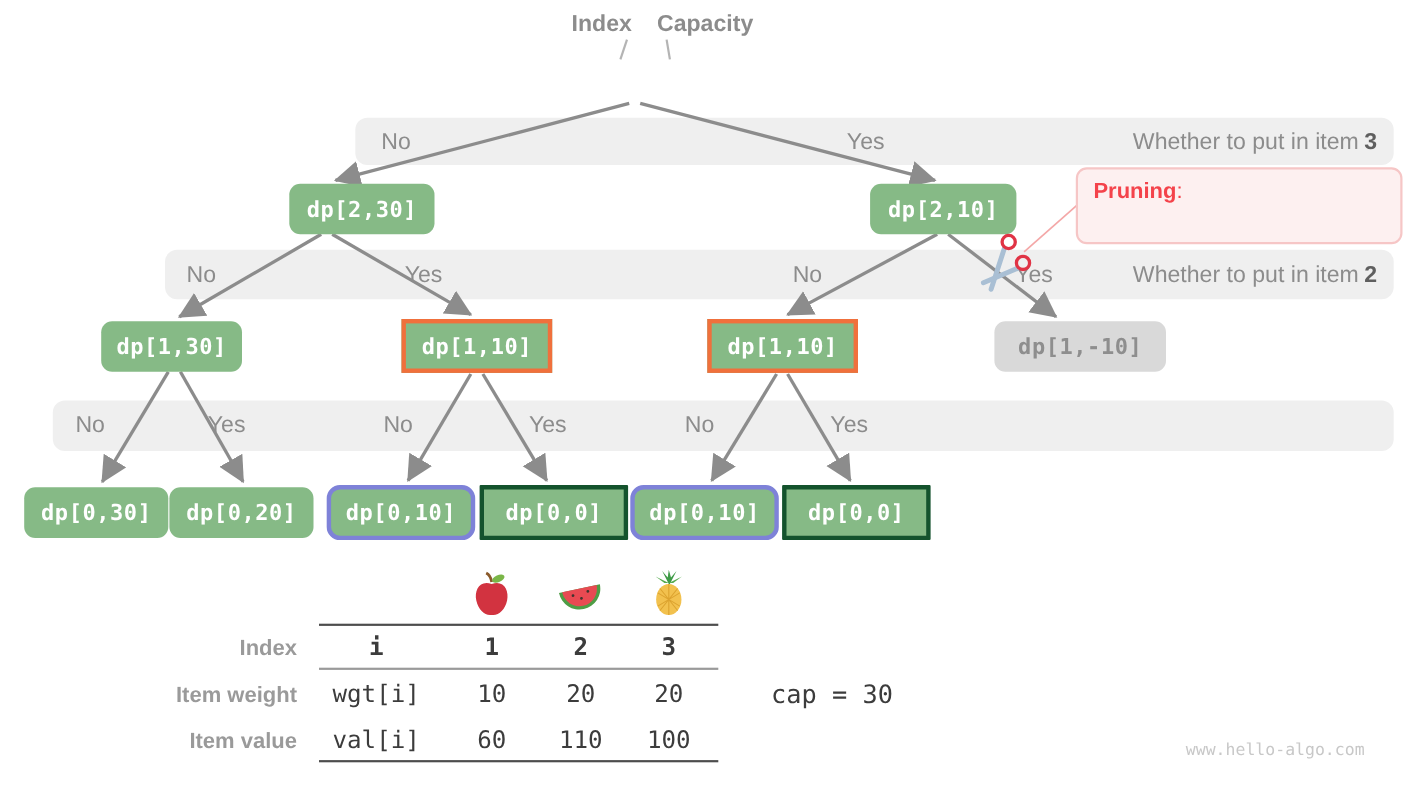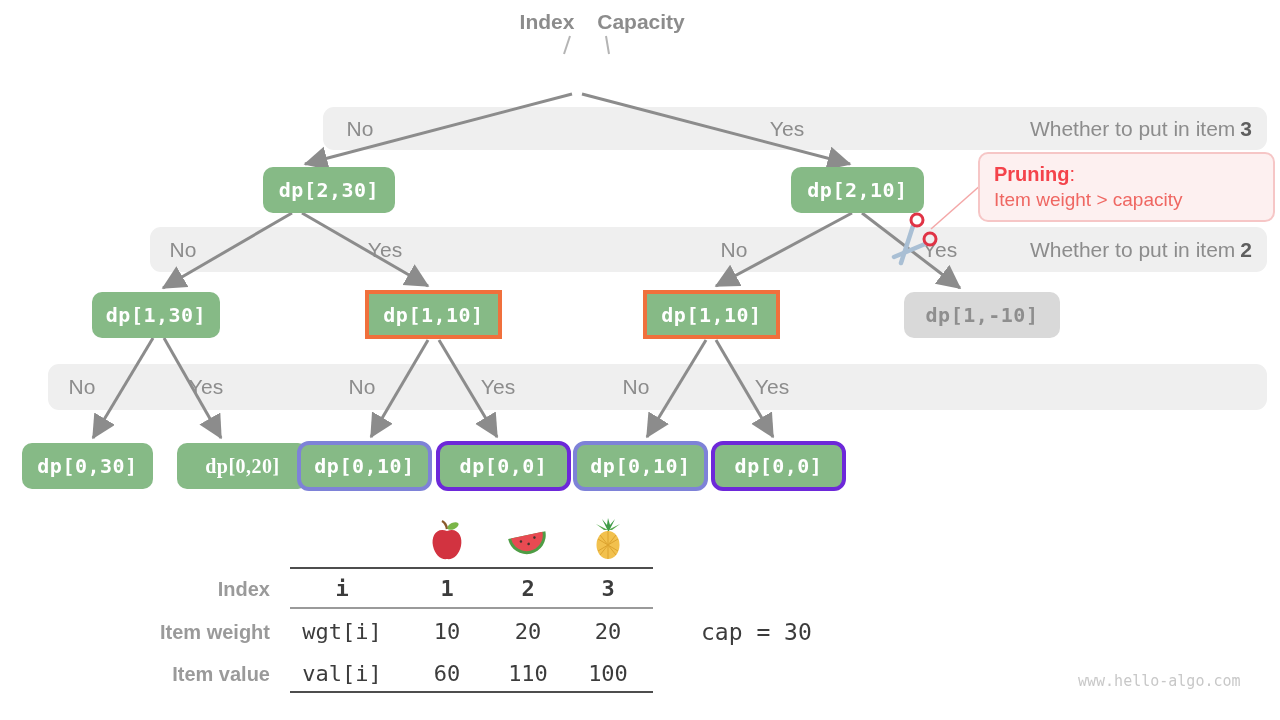--- a/index.html
+++ b/index.html
@@ -33,21 +33,21 @@
   .node {
     position: absolute; z-index: 3;
     display: flex; align-items: center; justify-content: center;
     background: #86ba86; border-radius: 10px;
     font-family: "DejaVu Sans Mono", monospace;
     font-size: 20px; font-weight: bold; color: #ffffff;
     letter-spacing: 0.5px; white-space: nowrap;
   }
   .node.orange { border: 4px solid #f0703c; border-radius: 0; }
   .node.purple { border: 4px solid #7e82d8; border-radius: 12px; }
-  .node.blue   { border: 4px solid #6d28d9; border-radius: 12px; }
+  .node.blue   { border: 4px solid #14532d; border-radius: 1px; }
   .node.gray   { background: #d9d9d9; color: #8e8e8e; }
   
   .pruning {
     position: absolute; left: 978px; top: 152px; width: 297px; height: 70px;
     background: #fdf0f0; border: 2px solid #f6c6c6; border-radius: 10px;
     padding: 9px 14px; z-index: 4;
   }
   .pruning .p-title { font-size: 20px; font-weight: bold; color: #f4434b; }
   .pruning .p-colon { font-size: 20px; color: #f4434b; }
   .pruning .p-text  { font-size: 19px; color: #ef6762; margin-top: 3px; }
@@ -139,29 +139,28 @@
     <line x1="982" y1="184" x2="931" y2="229" stroke="#f4a7a7" stroke-width="1.5"></line>
   </svg>
 
   <div class="node" style="left:231px; top:167px; width:132px; height:46px;margin-left:32px;">dp[2,30]</div>
   <div class="node" style="left:791px; top:167px; width:133px; height:46px;">dp[2,10]</div>
   <div class="node" style="left:92px;  top:292px; width:128px; height:46px;">dp[1,30]</div>
   <div class="node orange" style="left:365px; top:290px; width:137px; height:49px;">dp[1,10]</div>
   <div class="node orange" style="left:643px; top:290px; width:137px; height:49px;">dp[1,10]</div>
   <div class="node gray" style="left:904px; top:292px; width:156px; height:46px;">dp[1,-10]</div>
   <div class="node" style="left:22px;  top:443px; width:131px; height:46px;">dp[0,30]</div>
-  <div class="node" style="left:177px; top:443px; width:131px; height:46px;font-family:Liberation Serif, serif;">dp[0,20]</div>
+  <div class="node" style="left:154px; top:443px; width:131px; height:46px;">dp[0,20]</div>
   <div class="node purple" style="left:297px; top:441px; width:135px; height:50px;">dp[0,10]</div>
   <div class="node blue" style="left:436px; top:441px; width:135px; height:50px;">dp[0,0]</div>
   <div class="node purple" style="left:573px; top:441px; width:135px; height:50px;">dp[0,10]</div>
   <div class="node blue" style="left:711px; top:441px; width:135px; height:50px;">dp[0,0]</div>
 
   <div class="pruning">
     <div><span class="p-title">Pruning</span><span class="p-colon">:</span></div>
-    <div class="p-text">Item weight &gt; capacity</div>
   </div>
 
   <svg id="scissors" width="1280" height="720">
     <line x1="913" y1="226" x2="901" y2="263" stroke="#a9bfd4" stroke-width="4.5" stroke-linecap="round"></line>
     <line x1="925" y1="244" x2="894" y2="257" stroke="#a9bfd4" stroke-width="4.5" stroke-linecap="round"></line>
     <circle cx="917" cy="220" r="6" stroke="#e03345" stroke-width="3" fill="none"></circle>
     <circle cx="930" cy="239" r="6" stroke="#e03345" stroke-width="3" fill="none"></circle>
   </svg>
 
   <div>

